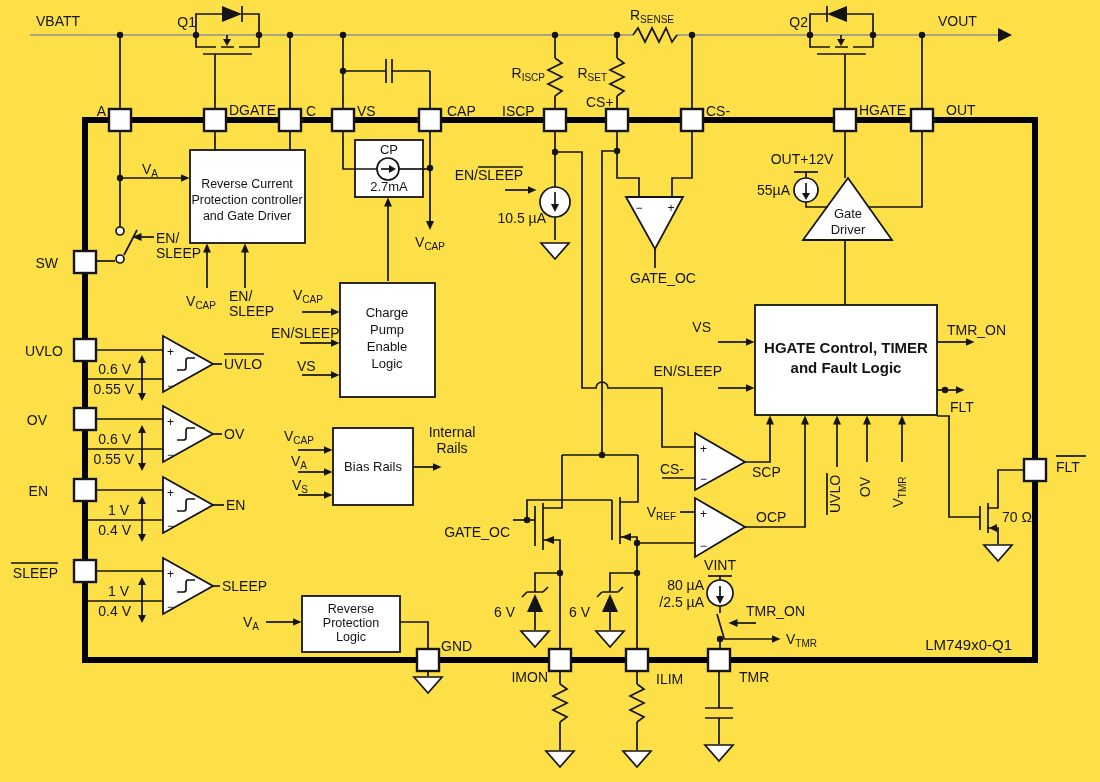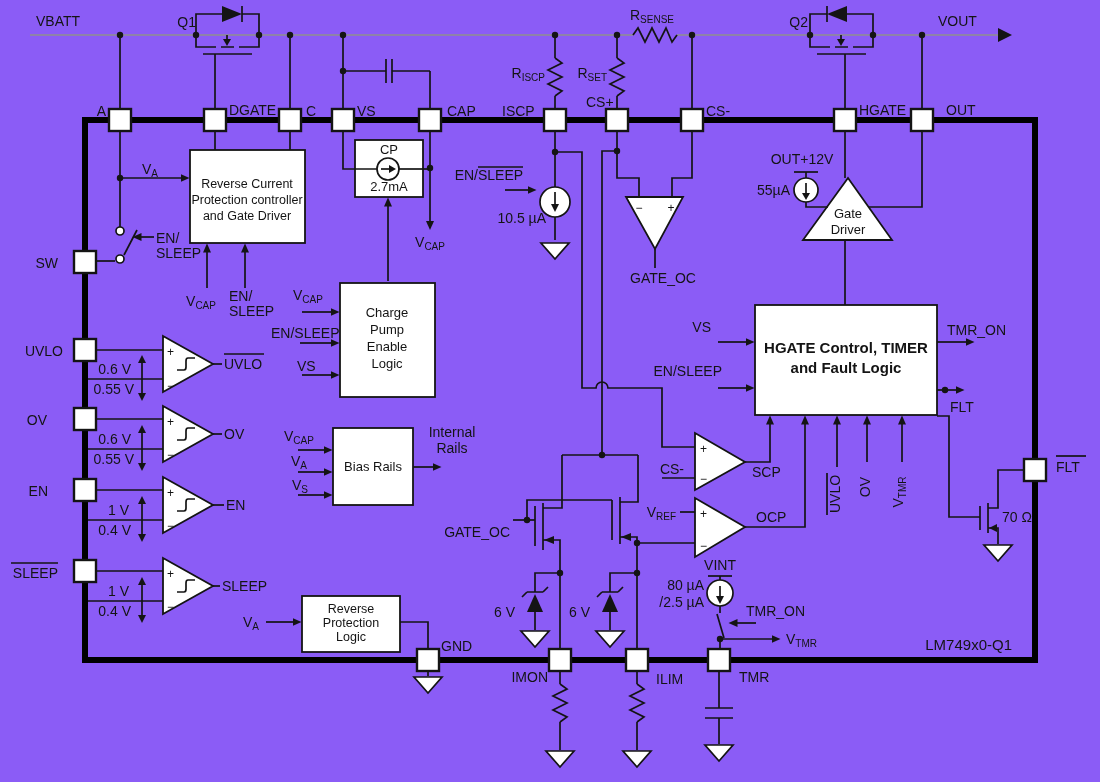--- a/index.html
+++ b/index.html
@@ -1,16 +1,16 @@
 <!DOCTYPE html>
 <html><head>
 <meta charset="utf-8">
 <style>
   html,body{margin:0;padding:0;background:#fff;}
-  #stage{position:relative;width:1100px;height:782px;background:#8b5cf6;overflow:hidden;}
+  #stage{position:relative;width:1100px;height:782px;background:#fde047;overflow:hidden;}
   svg text{font-family:"Liberation Sans",sans-serif;fill:#141414;}
   .t14{font-size:14px;}
   .t13{font-size:13px;}
   .t12{font-size:12.5px;}
   .t15{font-size:15px;}
   .sgn{font-size:12px;}
   .sub{font-size:10px;}
   .bld{font-size:15px;font-weight:bold;}
   .w{fill:none;stroke:#141414;stroke-width:1.7;}
   .rail{fill:none;stroke:#8f8f8f;stroke-width:1.6;}

